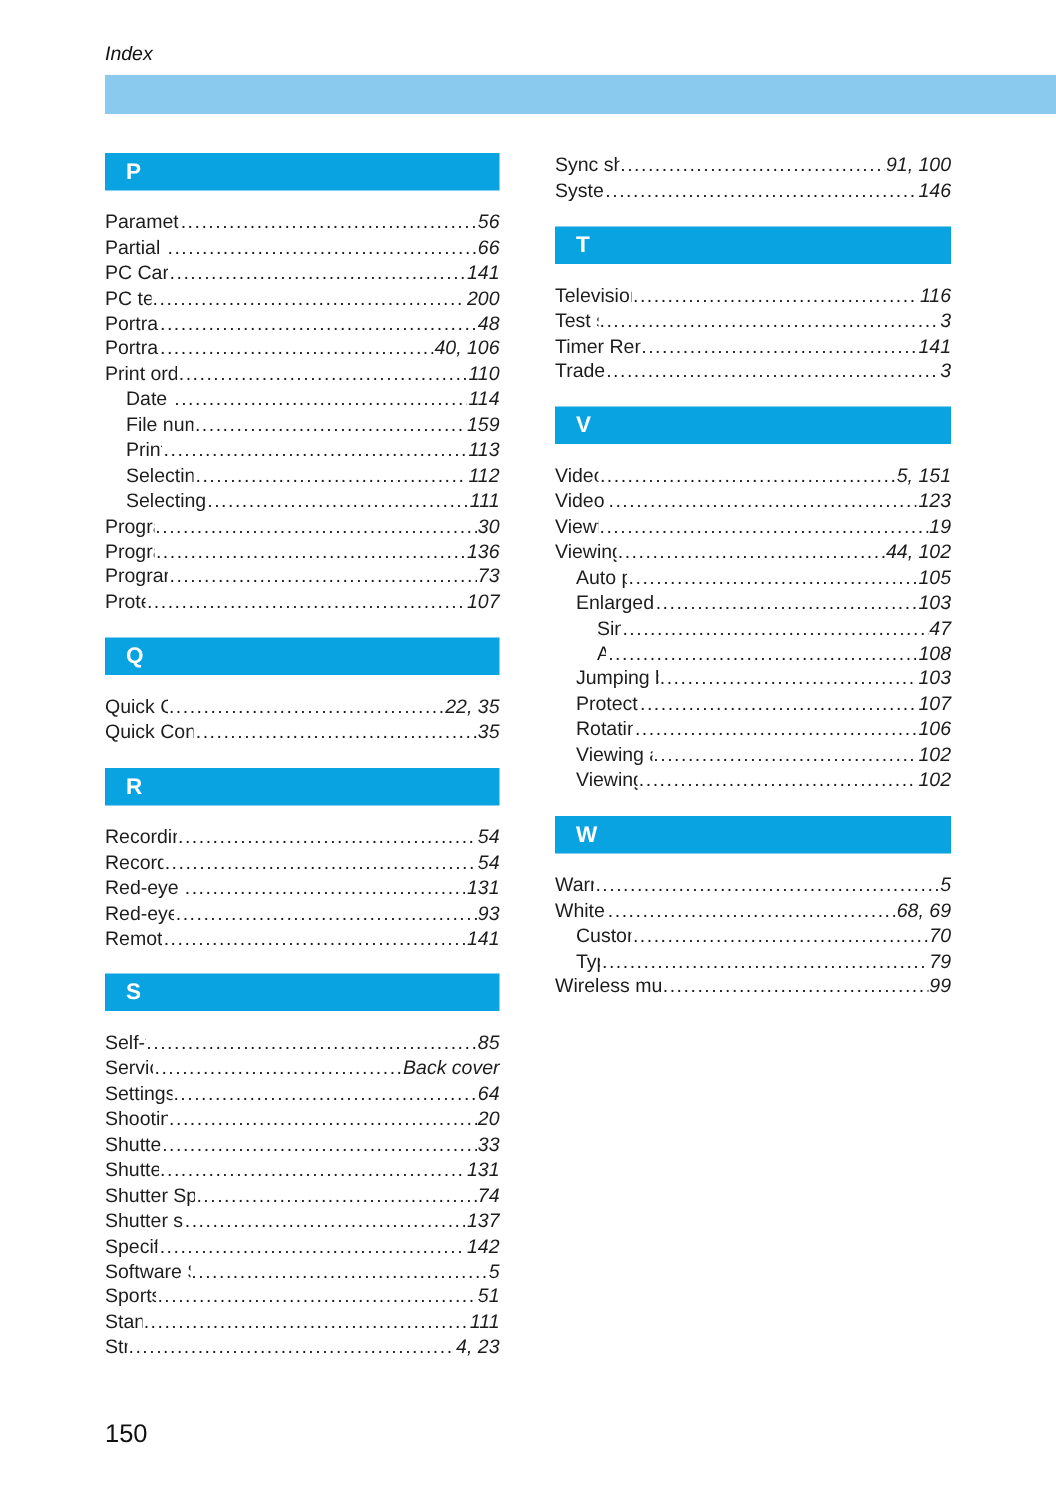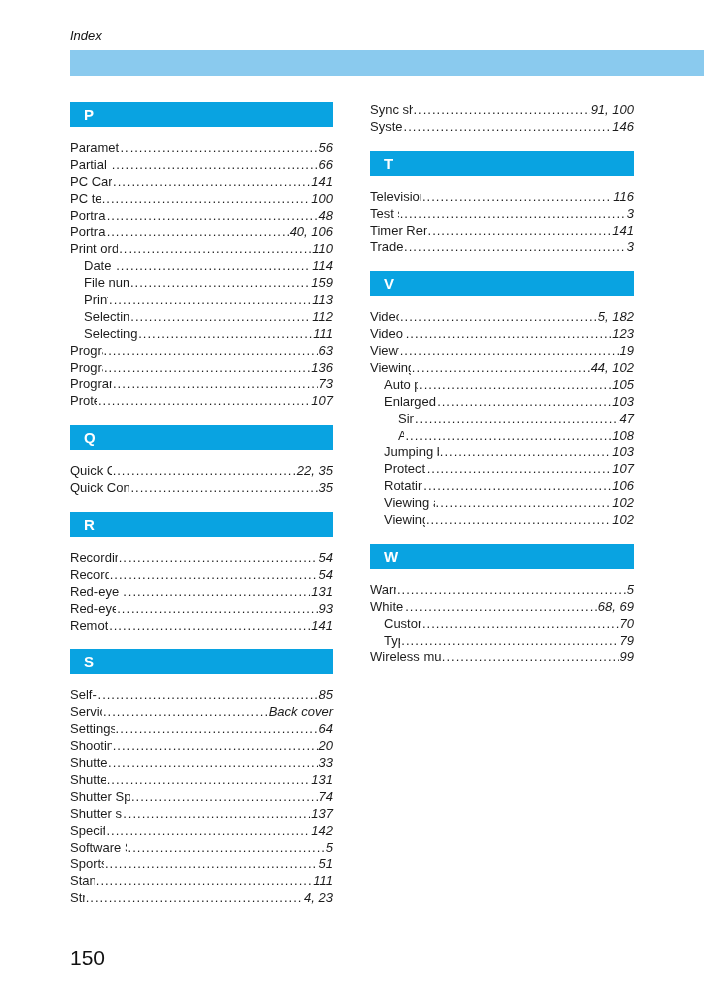--- a/index.html
+++ b/index.html
@@ -71,21 +71,21 @@
     letter-spacing: 1px;
     font-size: 13px;
     color: var(--text, #1c1c1c);
   }
   .pagenum { white-space: nowrap; flex: 0 0 auto; font-style: italic; }
 
   .page-number {
     position: absolute;
     left: 70px;
     top: 946px;
-    font-size: 21px;
+    font-size: 17px;
     color: #111;
   }
 </style>
 </head>
 <body>
 
 <div class="page" style="--accent: #09a3e1; --lightbar: #8acaee; --text: #1c1c1c;">
   <div class="index-label">Index</div>
   <div class="top-bar"></div>
   <div class="col col-left">
@@ -103,21 +103,21 @@
             <span class="pagenum">66</span>
           </div>
           <div class="entry indent-0">
             <span class="label">PC Card Adapter</span>
             <span class="leader"></span>
             <span class="pagenum">141</span>
           </div>
           <div class="entry indent-0">
             <span class="label">PC terminal</span>
             <span class="leader"></span>
-            <span class="pagenum">100</span>
+            <span class="pagenum">200</span>
           </div>
           <div class="entry indent-0">
             <span class="label">Portrait Mode</span>
             <span class="leader"></span>
             <span class="pagenum">48</span>
           </div>
           <div class="entry indent-0">
             <span class="label">Portrait position</span>
             <span class="leader"></span>
             <span class="pagenum">40, 106</span>
@@ -148,21 +148,21 @@
             <span class="pagenum">112</span>
           </div>
           <div class="entry indent-1">
             <span class="label">Selecting a single image</span>
             <span class="leader"></span>
             <span class="pagenum">111</span>
           </div>
           <div class="entry indent-0">
             <span class="label">Program AE</span>
             <span class="leader"></span>
-            <span class="pagenum">63</span>
+            <span class="pagenum">30</span>
           </div>
           <div class="entry indent-0">
             <span class="label">Program line</span>
             <span class="leader"></span>
             <span class="pagenum">136</span>
           </div>
           <div class="entry indent-0">
             <span class="label">Program shifting</span>
             <span class="leader"></span>
             <span class="pagenum">73</span>
@@ -329,21 +329,21 @@
             <span class="pagenum">3</span>
           </div>
         </div>
       </div>
       <div class="section">
         <div class="section-header">V</div>
         <div class="entries">
           <div class="entry indent-0">
             <span class="label">Video cable</span>
             <span class="leader"></span>
-            <span class="pagenum">5, 182</span>
+            <span class="pagenum">5, 151</span>
           </div>
           <div class="entry indent-0">
             <span class="label">Video system</span>
             <span class="leader"></span>
             <span class="pagenum">123</span>
           </div>
           <div class="entry indent-0">
             <span class="label">Viewfinder</span>
             <span class="leader"></span>
             <span class="pagenum">19</span>

